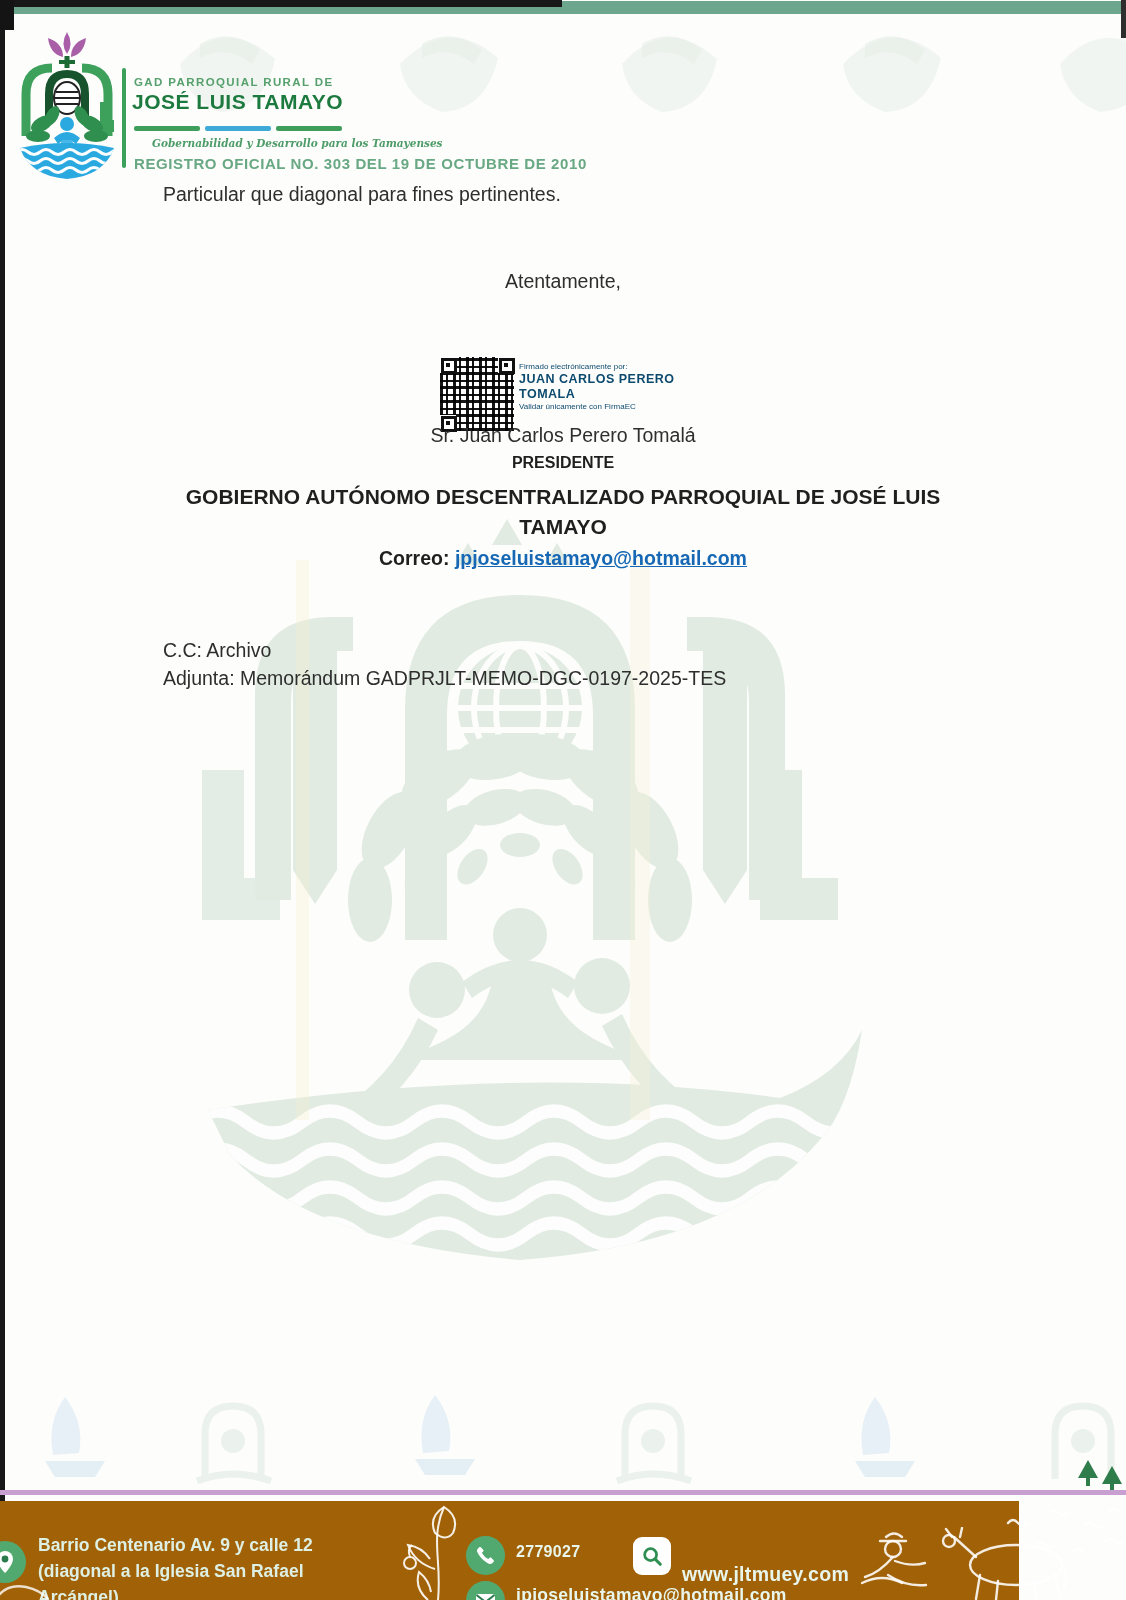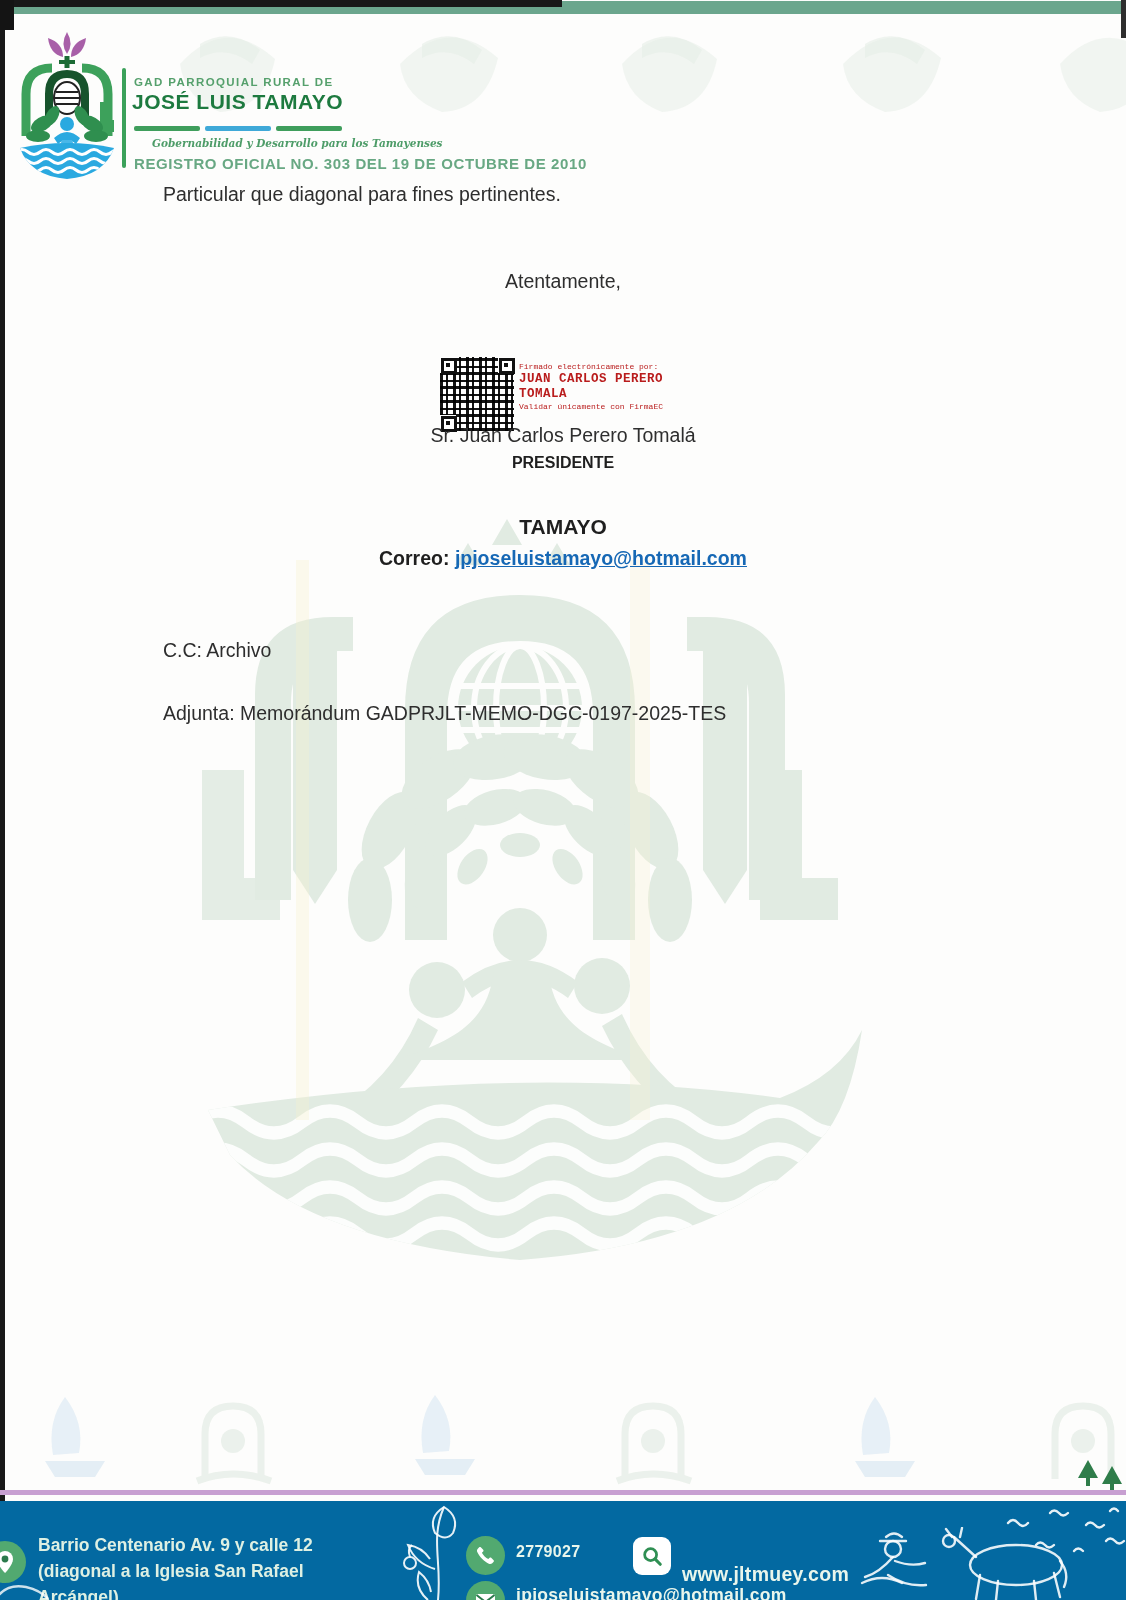--- a/index.html
+++ b/index.html
@@ -32,26 +32,26 @@
   .email-link{color:#1668b5;text-decoration:underline;font-weight:700;}
   
   .qr{left:440px;top:357px;width:74px;height:74px;background:#fff;
       background-image:
         repeating-linear-gradient(90deg,#151515 0 3px,transparent 3px 6px,#151515 6px 8px,transparent 8px 13px),
         repeating-linear-gradient(0deg,#151515 0 3px,transparent 3px 7px,#151515 7px 9px,transparent 9px 14px);
       background-blend-mode:multiply;}
   .finder{position:absolute;width:16px;height:16px;background:#fff;border:0;}
   .finder:before{content:"";position:absolute;left:1px;top:1px;width:10px;height:10px;border:3px solid #111;}
   .finder:after{content:"";position:absolute;left:6px;top:6px;width:4px;height:4px;background:#111;}
-  .sig-txt{left:519px;top:362px;width:168px;font-family:Liberation Mono, monospace;color:#b91c1c;}
+  .sig-txt{left:519px;top:362px;width:168px;font-family:Liberation Sans, sans-serif;color:#0c4a6e;}
   .sig-small{font-size:8px;line-height:10px;}
   .sig-name{font-size:12.5px;line-height:15px;font-weight:700;letter-spacing:.5px;}
   
   .purple-line{left:0;top:1490px;width:1126px;height:5px;background:#c79fd1;}
-  .footer{left:0;top:1501px;width:1126px;height:99px;background:#0369a1;color:#e4f2e7;}
+  .footer{left:0;top:1501px;width:1019px;height:99px;background:#a16207;color:#e4f2e7;}
   .f-icon{position:absolute;border-radius:50%;background:#52a970;display:flex;align-items:center;justify-content:center;}
   .f-txt{position:absolute;font-weight:600;letter-spacing:.3px;color:#e9f6ec;}
   .addr{position:absolute;left:38px;top:31px;width:372px;font-size:17.5px;line-height:26px;font-weight:700;color:#def0e3;}
   .web-icon{position:absolute;left:633px;top:36px;width:38px;height:38px;background:#fff;border-radius:9px;display:flex;align-items:center;justify-content:center;}
 </style>
 </head>
 <body>
 
 <div class="page">
 
@@ -223,28 +223,29 @@
     <span class="finder" style="left:0;bottom:0;"></span>
   </div>
   <div class="abs sig-txt">
     <div class="sig-small">Firmado electrónicamente por:</div>
     <div class="sig-name">JUAN CARLOS PERERO TOMALA</div>
     <div class="sig-small">Validar únicamente con FirmaEC</div>
   </div>
 
   <div class="abs t center" style="top:424px;">Sr. Juan Carlos Perero Tomalá</div>
   <div class="abs t center bold" style="top:454px;font-size:16px;">PRESIDENTE</div>
+  <div class="abs t center bold" style="top:485px;font-size:21px;">GOBIERNO AUTÓNOMO DESCENTRALIZADO PARROQUIAL DE JOSÉ LUIS</div>
   <div class="abs t center bold" style="top:515px;font-size:21px;">TAMAYO</div>
   <div class="abs t center" style="top:547px;">
     <span class="bold">Correo:</span>
     <span class="email-link">jpjoseluistamayo@hotmail.com</span>
   </div>
 
   <div class="abs t" style="left:163px;top:639px;">C.C: Archivo</div>
-  <div class="abs t" style="left:163px;top:667px;margin-top:35px;">Adjunta: Memorándum GADPRJLT-MEMO-DGC-0197-2025-TES</div>
+  <div class="abs t" style="left:163px;top:667px;">Adjunta: Memorándum GADPRJLT-MEMO-DGC-0197-2025-TES</div>
 
   <svg class="abs" style="left:0;top:1385px" width="1126" height="105" viewBox="0 0 1126 105">
     <g opacity=".55">
       <g transform="translate(35,6)" fill="#d6e6f2">
           <path d="M30,6 q20,26 14,56 l-26,2 q-6,-34 12,-58 z"></path>
           <path d="M10,70 h60 l-10,16 h-40 z" fill="#cfe2ef"></path>
         </g>
       <g transform="translate(405,4)" fill="#d6e6f2">
           <path d="M30,6 q20,26 14,56 l-26,2 q-6,-34 12,-58 z"></path>
           <path d="M10,70 h60 l-10,16 h-40 z" fill="#cfe2ef"></path>

